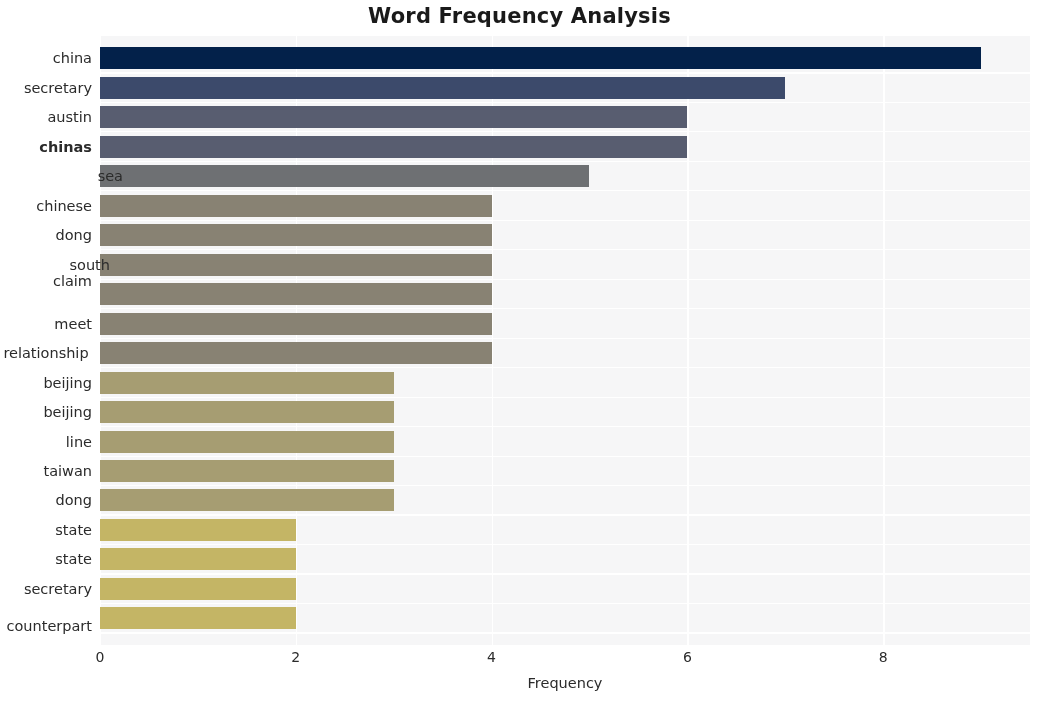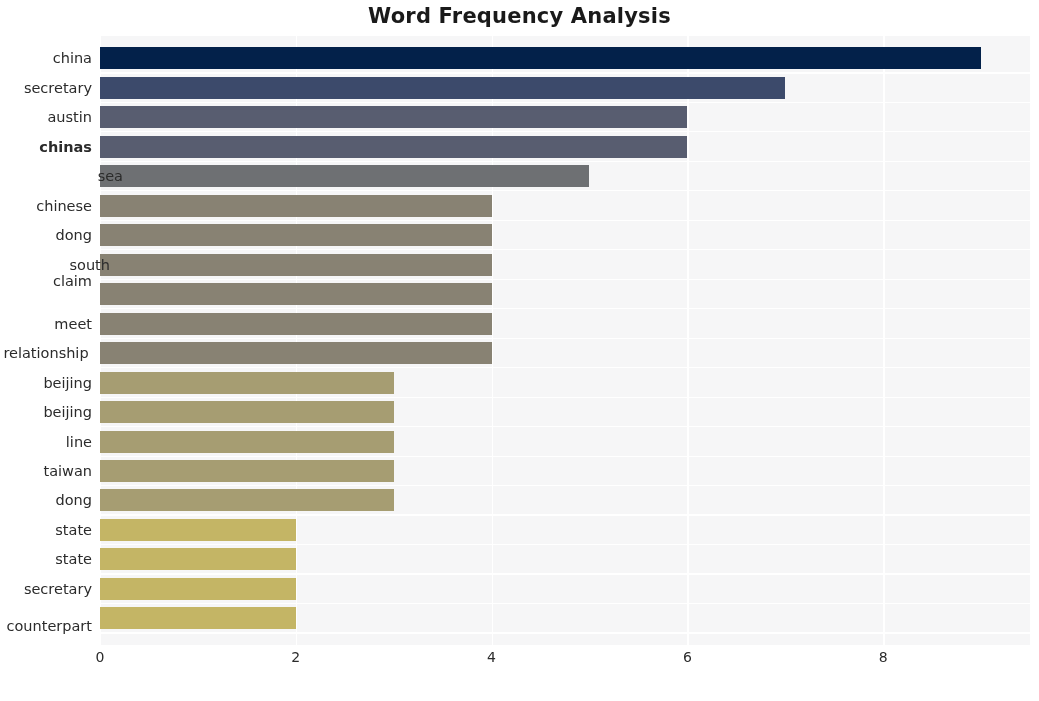--- a/index.html
+++ b/index.html
@@ -139,20 +139,21 @@
       <div class="hgrid" style="top: 537.475px; background: rgb(255, 255, 255);"></div>
       <div class="bar" title="state: 2" style="top: 512.475px; width: 195.789px; background: rgb(196, 181, 101);"></div>
       <div class="hgrid" style="top: 566.966px; background: rgb(255, 255, 255);"></div>
       <div class="bar" title="secretary: 2" style="top: 541.966px; width: 195.789px; background: rgb(196, 181, 101);"></div>
       <div class="hgrid" style="top: 596.458px; background: rgb(255, 255, 255);"></div>
       <div class="bar" title="counterpart: 2" style="top: 571.458px; width: 195.789px; background: rgb(196, 181, 101);"></div>
     </div>
 
   <div id="overlay"></div>
 
+  <div id="xaxis-title">Frequency</div>
 
 <div class="ylabel-box" style="top: 51.1186px; left: 0px; width: 92px;">china</div>
     <div class="ylabel-box" style="top: 80.6102px; left: 0px; width: 92px;">secretary</div>
     <div class="ylabel-box" style="top: 110.102px; left: 0px; width: 92px;">austin</div>
     <div class="ylabel-box" style="top: 139.593px; left: 0px; width: 92px; font-weight: bold;">chinas</div>
     <div class="ylabel-box" style="top: 169.085px; left: 0px; width: 92px; padding-left: 31px;">sea</div>
     <div class="ylabel-box" style="top: 198.576px; left: 0px; width: 92px;">chinese</div>
     <div class="ylabel-box" style="top: 228.068px; left: 0px; width: 92px;">dong</div>
     <div class="ylabel-box" style="top: 257.559px; left: 18px; width: 92px;">south</div>
     <div class="ylabel-box" style="top: 274px; left: 0px; width: 92px;">claim</div>

